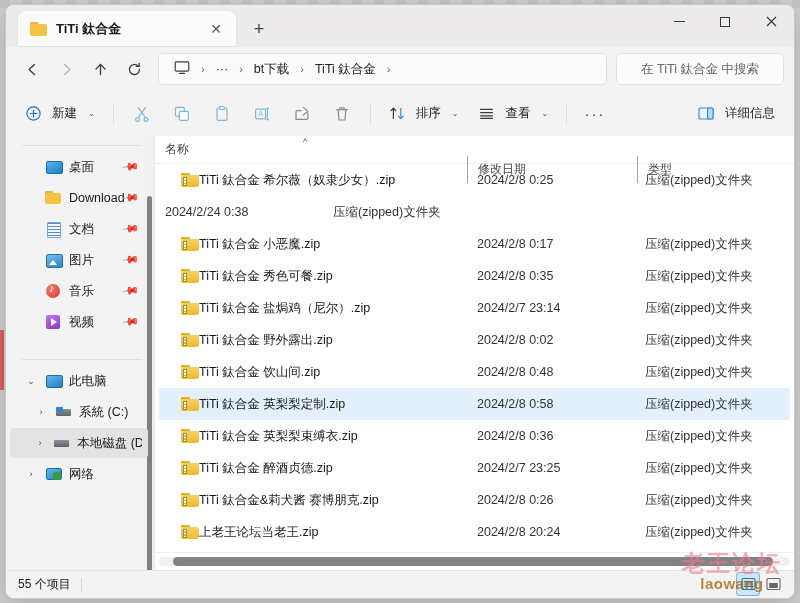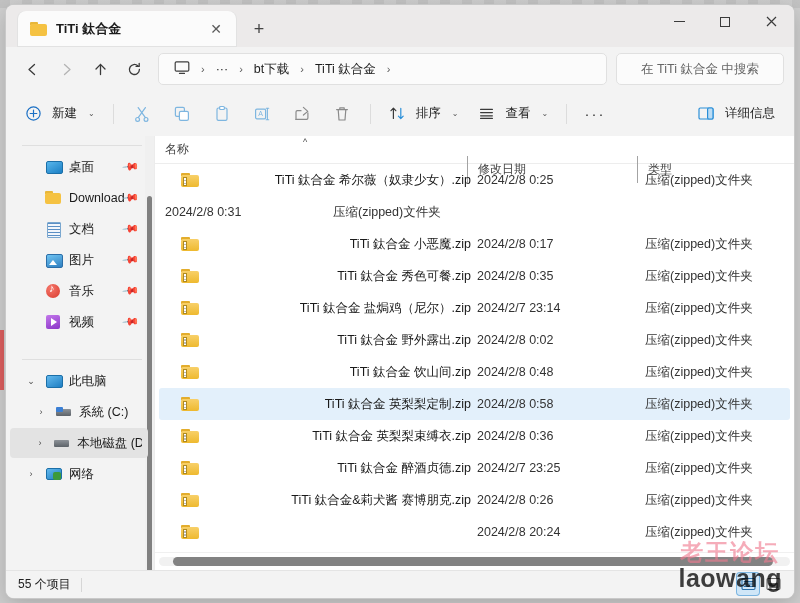--- a/index.html
+++ b/index.html
@@ -115,21 +115,21 @@
   .colhead{ height:28px; display:flex; align-items:center; background:#fff; position:relative; border-bottom:1px solid #ededed;}
   .ch{ font-size:12px; color:#444; padding:0 10px; position:relative; white-space:nowrap; height:100%; display:flex; align-items:center;}
   .ch+.ch{ border-left:1px solid #a3a3a3;margin-top:40px;}
   .ch.name{ width:312px;}
   .ch.date{ width:170px;}
   .ch.type{ flex:1;}
   .sortmark{ position:absolute; left:148px; top:1px; color:#4a4a4a; font-size:9px;}
   .rows{ flex:1; overflow:hidden; position:relative;}
   .row{ height:32px; display:flex; align-items:center; font-size:12.5px; color:#1a1a1a; border-radius:3px; margin:0 4px;}
   .row.sel{ background:#e3f0fb;}
-  .c-name{ width:312px; display:flex; align-items:center; gap:0; padding-left:22px; white-space:nowrap; overflow:hidden;justify-content:space-between;}
+  .c-name{ width:312px; display:flex; align-items:center; gap:0; padding-left:22px; white-space:nowrap; overflow:hidden;}
   .c-date{ width:170px; color:#333; white-space:nowrap; padding-left:6px;}
   .c-type{ flex:1; color:#333; white-space:nowrap; padding-left:4px;}
   .zipic{ width:18px;height:15px;position:relative;flex:0 0 auto;}
   .zipic::before{content:"";position:absolute;left:0;top:0;width:9px;height:3px;background:#e3ad2c;border-radius:1px 1px 0 0;}
   .zipic::after{content:"";position:absolute;left:0;top:2px;width:18px;height:12px;background:linear-gradient(#f8d069,#eeb92f);border-radius:2px;}
   .zipic i{position:absolute;left:2px;top:4px;width:4px;height:9px;z-index:3;
     background:repeating-linear-gradient(#fdfdfd 0 1.5px,#b9b9b9 1.5px 3px);border:1px solid #b08b20;}
 
   .hscroll-wrap{ height:18px; background:#fff; display:flex; align-items:center; padding:0 4px; border-top:1px solid #f0f0f0;}
   .hscroll-track{ flex:1; height:9px; background:#f1f1f1; border-radius:5px; position:relative;}
@@ -138,21 +138,21 @@
   
   .statusbar{ height:28px; background:#f3f3f3; border-top:1px solid #e4e4e4; display:flex; align-items:center; padding:0 12px; gap:10px; position:relative;}
   .status-text{ font-size:12px; color:#222; white-space:nowrap;}
   .status-div{ width:1px; height:14px; background:#d6d6d6;}
   .viewbtns{ position:absolute; right:10px; top:2px; display:flex; gap:3px;}
   .vb{ width:22px;height:22px;border-radius:3px;display:flex;align-items:center;justify-content:center;}
   .vb.active{ background:#cfe6f7; box-shadow:0 0 0 1px #7ab4e0;}
 
   .watermark{ position:absolute; right:12px; bottom:6px; pointer-events:none; text-align:center; z-index:40;margin-left:44px;}
   .wm1{ font-size:23px; font-weight:700; color:#f07a8f; opacity:.62; letter-spacing:2px; line-height:1.05;}
-  .wm2{ font-size:25px; font-weight:700; color:#000000; opacity:.75; letter-spacing:.5px; line-height:1.1;}
+  .wm2{ font-size:15px; font-weight:700; color:#a16207; opacity:.75; letter-spacing:.5px; line-height:1.1;}
 </style>
 </head>
 <body>
 
 <div class="bg-strip"></div>
 <div class="bg-left-red"></div>
 
 <div class="window">
 
   <div class="titlebar">
@@ -387,21 +387,21 @@
             <div class="c-name">
               <span class="zipic">
                 <i></i>
               </span>
               <span>TiTi 鈦合金 希尔薇（奴隶少女）.zip</span>
             </div>
             <div class="c-date">2024/2/8 0:25</div>
             <div class="c-type">压缩(zipped)文件夹</div>
           </div>
           <div class="row">
-            <div class="c-date">2024/2/8 0:31</div>
+            <div class="c-date">2024/2/24 0:38</div>
             <div class="c-type">压缩(zipped)文件夹</div>
           </div>
           <div class="row">
             <div class="c-name">
               <span class="zipic">
                 <i></i>
               </span>
               <span>TiTi 鈦合金 小恶魔.zip</span>
             </div>
             <div class="c-date">2024/2/8 0:17</div>
@@ -485,20 +485,21 @@
               <span>TiTi 鈦合金&amp;莉犬酱 赛博朋克.zip</span>
             </div>
             <div class="c-date">2024/2/8 0:26</div>
             <div class="c-type">压缩(zipped)文件夹</div>
           </div>
           <div class="row">
             <div class="c-name">
               <span class="zipic">
                 <i></i>
               </span>
+              <span>上老王论坛当老王.zip</span>
             </div>
             <div class="c-date">2024/2/8 20:24</div>
             <div class="c-type">压缩(zipped)文件夹</div>
           </div>
         </div>
 
       <div class="hscroll-wrap">
         <div class="hscroll-track">
           <div class="hscroll-thumb"></div>
         </div>

